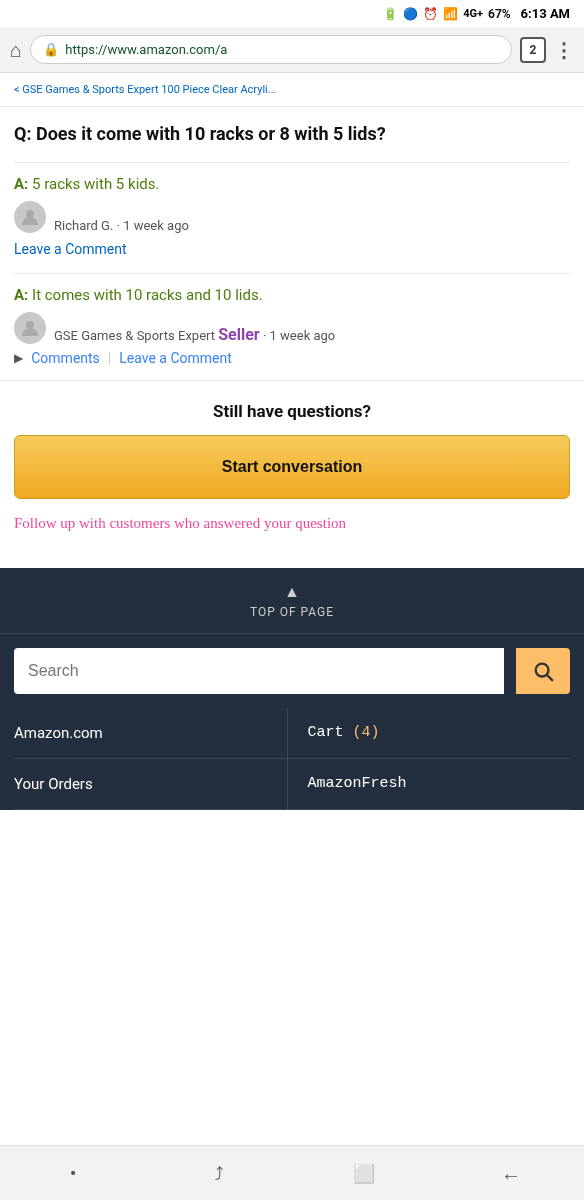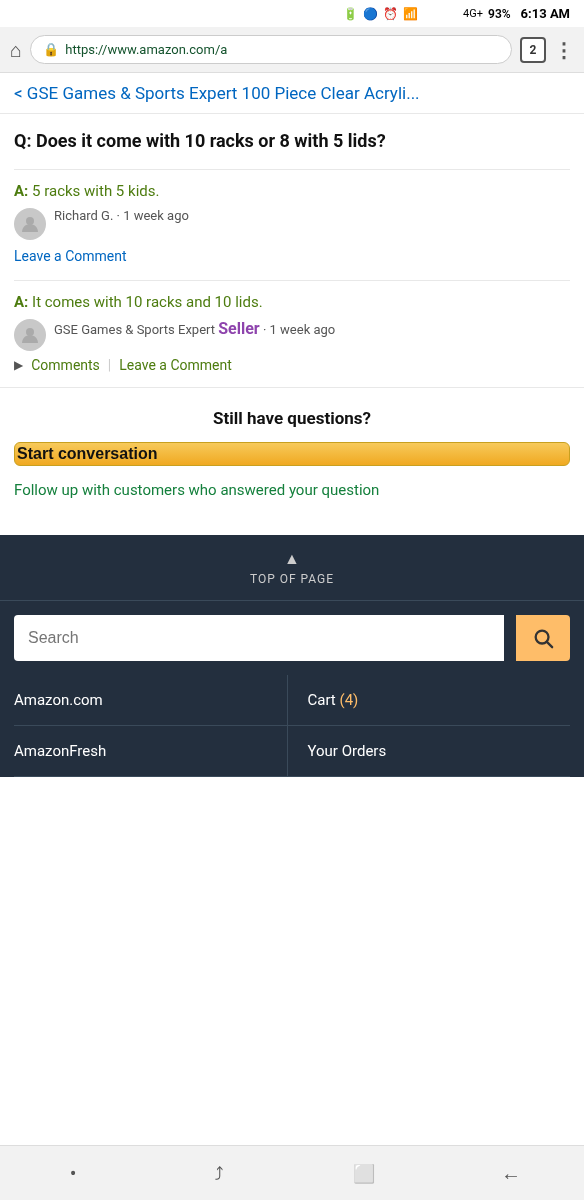--- a/index.html
+++ b/index.html
@@ -89,21 +89,21 @@
     
     .content-area {
       background: #fff;
       padding: 0;
     }
 
     
     .breadcrumb-bar {
       padding: 10px 14px;
       border-bottom: 1px solid #e8e8e8;
-      font-size: 17px;
+      font-size: 11px;
       color: #0066c0;
       display: flex;
       align-items: flex-start;
       gap: 4px;
     }
 
     
     .qa-section {
       padding: 14px 14px 0 14px;
     }
@@ -130,21 +130,21 @@
     .answer-text {
       font-size: 15px;
       color: #4d7c0f;
       margin-bottom: 8px;
     }
     .answer-label {
       font-weight: 700;
     }
     .answerer-row {
       display: flex;
-      align-items: flex-start;
+      align-items: flex-end;
       gap: 8px;
       margin-bottom: 6px;
     }
     .avatar {
       width: 32px;
       height: 32px;
       border-radius: 50%;
       background: #c8c8c8;
       display: flex;
       align-items: center;
@@ -169,21 +169,21 @@
       display: inline-block;
       margin-bottom: 4px;
     }
     .comments-row {
       display: flex;
       align-items: center;
       gap: 8px;
       font-size: 14px;
     }
     .comments-link {
-      color: #4d7c0f;
+      color: #3b82f6;
       text-decoration: none;
     }
     .pipe {
       color: #ccc;
     }
 
     
     .still-questions {
       padding: 20px 14px 14px 14px;
       border-top: 1px solid #e8e8e8;
@@ -195,32 +195,33 @@
       color: #111;
       margin-bottom: 14px;
       text-align: center;
     }
     .start-conversation-btn {
       display: block;
       width: 100%;
       background: linear-gradient(to bottom, #f7ca5b, #f0a921);
       border: 1px solid #c8a020;
       border-radius: 6px;
-      padding: 2px;
+      padding: 22px;
       font-size: 16px;
       font-weight: 600;
       color: #111;
-      text-align: left;
+      text-align: center;
       cursor: pointer;
       margin-bottom: 14px;
     }
     .follow-up-text {
       font-size: 15px;
-      color: #15803d;
+      color: #ec4899;
       line-height: 1.4;
+      font-family: Liberation Serif, serif;
     }
 
     
     .footer {
       background: #232f3e;
       margin-top: 20px;
     }
     .top-of-page {
       display: flex;
       flex-direction: column;
@@ -284,20 +285,21 @@
       padding: 16px 0;
       color: #fff;
       font-size: 15px;
     }
     .footer-link-cell:first-child {
       border-right: 1px solid #3a4a5a;
       padding-right: 10px;
     }
     .footer-link-cell:last-child {
       padding-left: 20px;
+      font-family: Liberation Mono, monospace;
     }
     .cart-count {
       color: #febd69;
     }
 
     
     .bottom-nav {
       background: #f2f2f2;
       border-top: 1px solid #ddd;
       display: flex;
@@ -321,22 +323,22 @@
 </head>
 <body>
 
 <div class="status-bar">
   <div class="status-icons">
 
     <span>🔋</span>
     <span>🔵</span>
     <span>⏰</span>
     <span>📶</span>
-    <span style="font-size:11px; font-weight:400;margin-left:40px;">4G+</span>
-    <span>93%</span>
+    <span style="font-size:11px; font-weight:700;">4G+</span>
+    <span>67%</span>
   </div>
   <span class="status-time">6:13 AM</span>
 </div>
 
 <div class="browser-bar">
   <span class="home-icon">⌂</span>
   <div class="url-bar">
     <span class="lock-icon">🔒</span>
     <span class="url-text">https://www.amazon.com/a</span>
   </div>
@@ -426,22 +428,22 @@
       </svg>
     </button>
   </div>
 
   <div class="footer-links">
     <div class="footer-link-row">
       <div class="footer-link-cell">Amazon.com</div>
       <div class="footer-link-cell">Cart <span class="cart-count">(4)</span></div>
     </div>
     <div class="footer-link-row">
+      <div class="footer-link-cell">Your Orders</div>
       <div class="footer-link-cell">AmazonFresh</div>
-      <div class="footer-link-cell">Your Orders</div>
     </div>
   </div>
 
 </div>
 
 <div class="bottom-nav">
   <div class="nav-btn">•</div>
   <div class="nav-btn" style="font-size:18px;">⤴</div>
   <div class="nav-btn" style="font-size:18px;">⬜</div>
   <div class="nav-btn" style="font-size:20px;">←</div>

